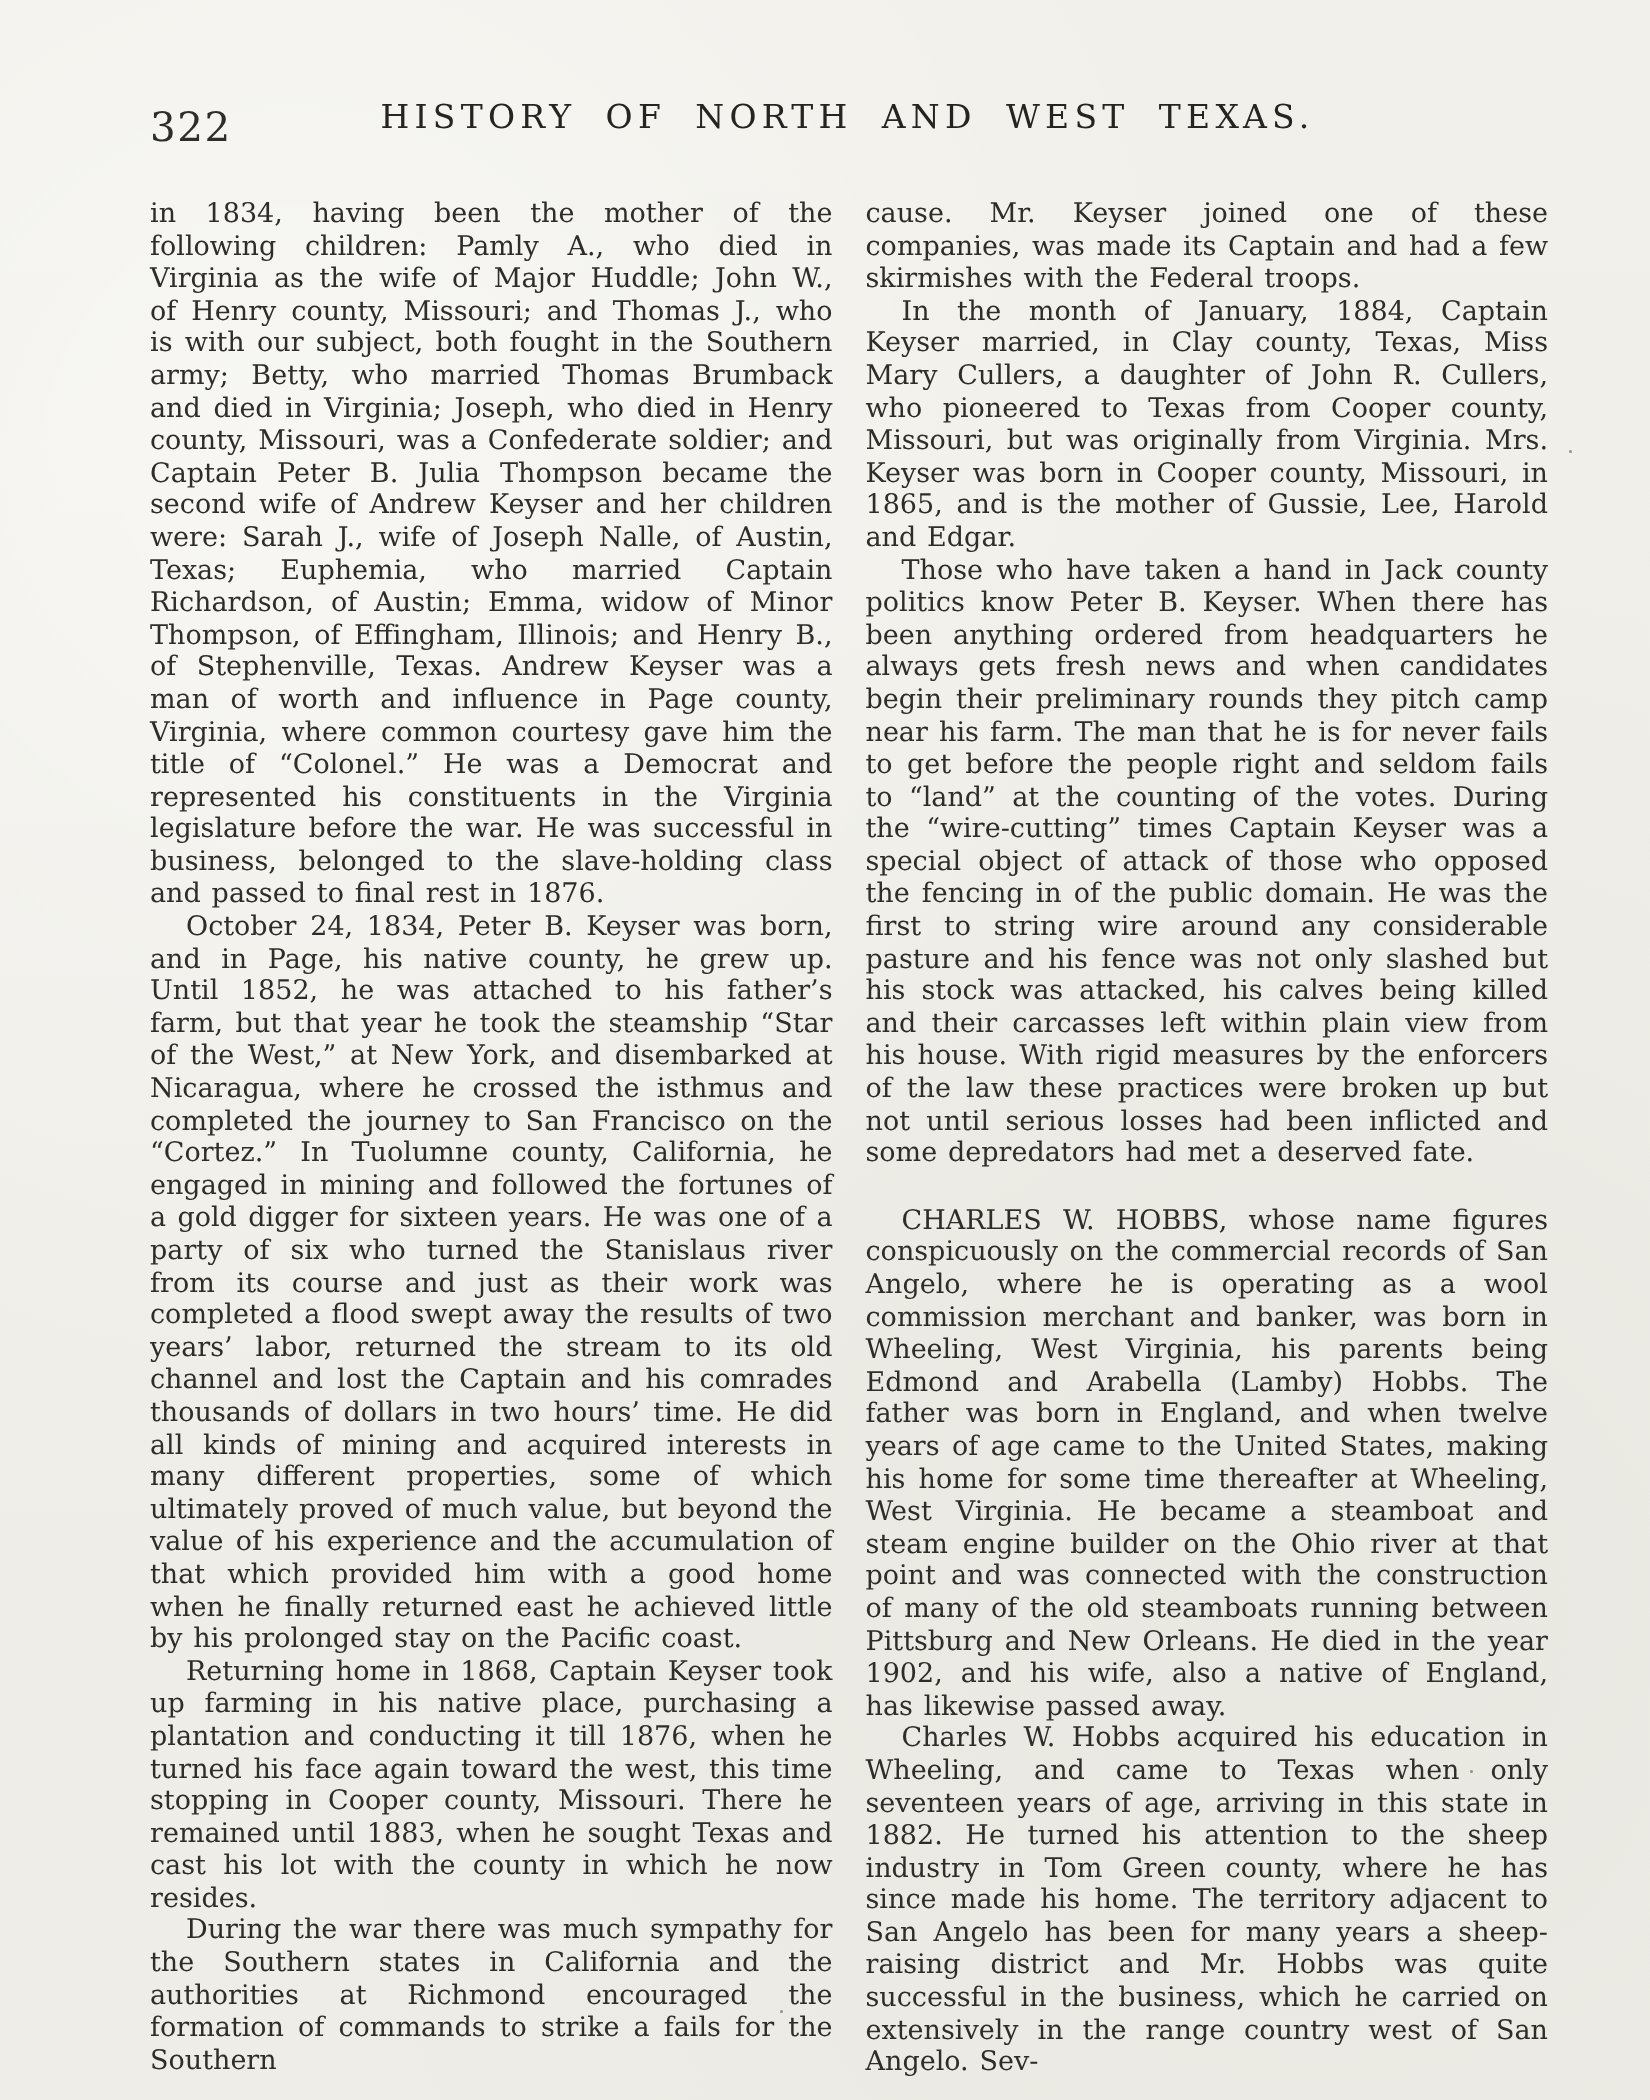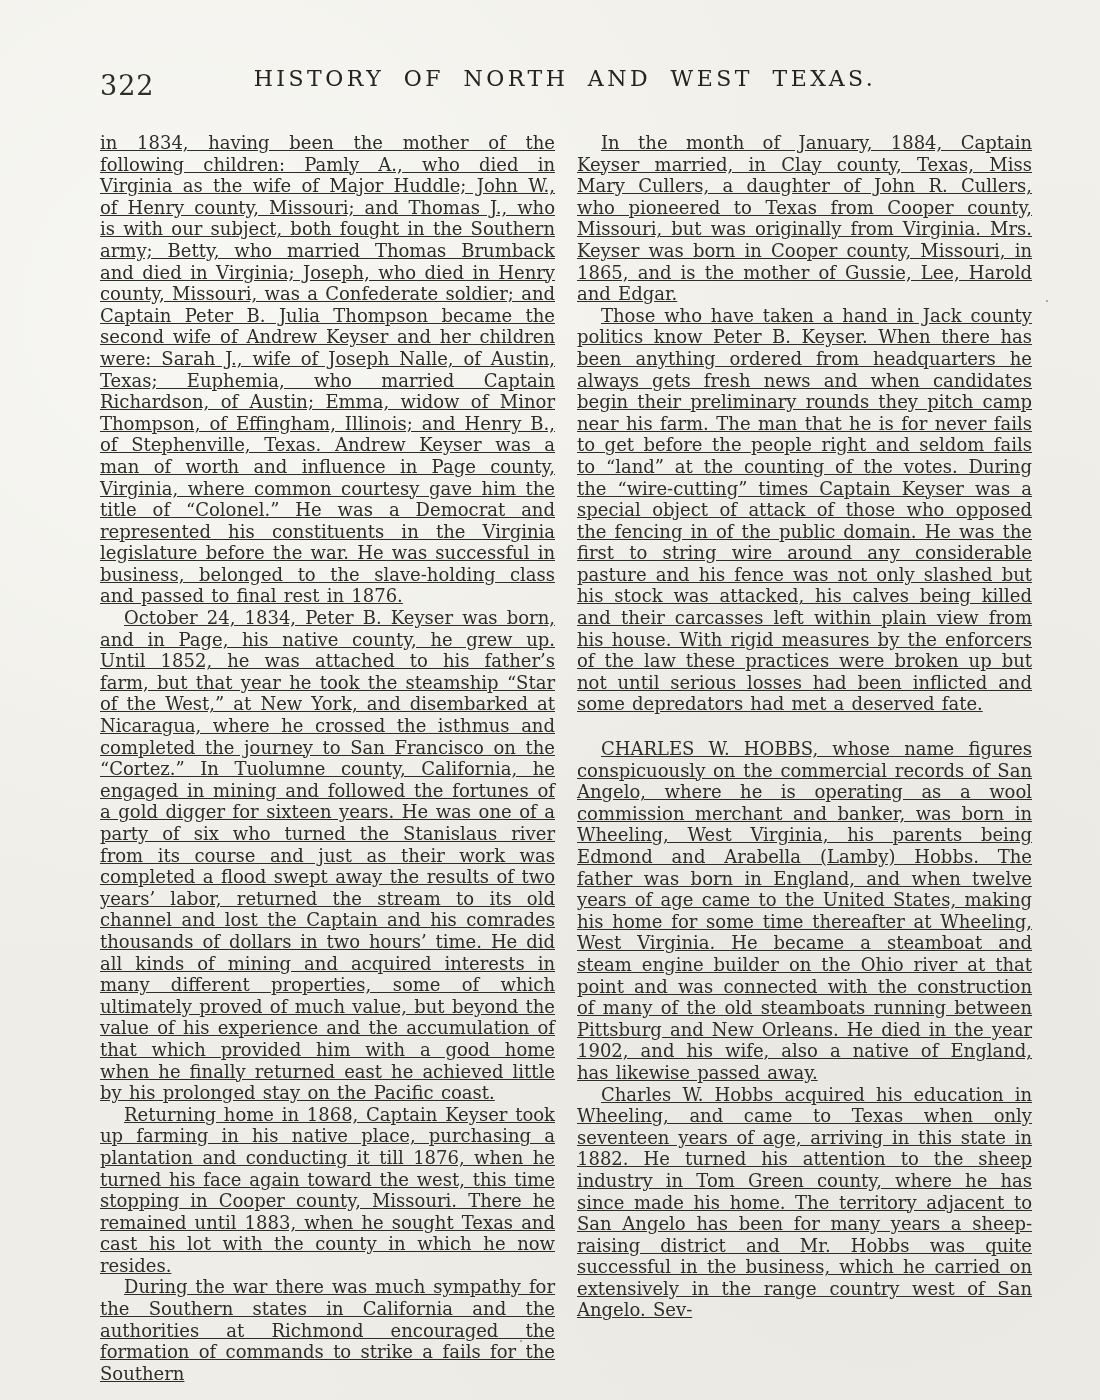--- a/index.html
+++ b/index.html
@@ -43,21 +43,20 @@
     font-size: 22px;
     letter-spacing: 3.5px;
     word-spacing: 9px;
     font-weight: 500;
     color: #262420;
   }
   .columns {
     display: flex;
     gap: 22px;
     margin: 26px 68px 0 100px;
-    text-decoration: underline;
   }
   .column {
     flex: 1 1 0;
     font-size: 18px;
     line-height: 21.6px;
     text-align: justify;
     word-spacing: 1.5px;
     color: #2f2d28;
   }
   .column p {
@@ -90,20 +89,21 @@
   </div>
 
   <div class="columns">
     <div class="column">
         <p class="">in 1834, having been the mother of the following children:  Pamly A., who died in Virginia as the wife of Major Huddle; John W., of Henry county, Missouri; and Thomas J., who is with our subject, both fought in the Southern army; Betty, who married Thomas Brumback and died in Virginia; Joseph, who died in Henry county, Missouri, was a Confederate soldier; and Captain Peter B.  Julia Thompson became the second wife of Andrew Keyser and her children were: Sarah J., wife of Joseph Nalle, of Austin, Texas; Euphemia, who married Captain Richardson, of Austin; Emma, widow of Minor Thompson, of Effingham, Illinois; and Henry B., of Stephenville, Texas.  Andrew Keyser was a man of worth and influence in Page county, Virginia, where common courtesy gave him the title of “Colonel.”  He was a Democrat and represented his constituents in the Virginia legislature before the war.  He was successful in business, belonged to the slave-holding class and passed to final rest in 1876.</p>
         <p class="indent">October 24, 1834, Peter B. Keyser was born, and in Page, his native county, he grew up.  Until 1852, he was attached to his father’s farm, but that year he took the steamship “Star of the West,” at New York, and disembarked at Nicaragua, where he crossed the isthmus and completed the journey to San Francisco on the “Cortez.”  In Tuolumne county, California, he engaged in mining and followed the fortunes of a gold digger for sixteen years.  He was one of a party of six who turned the Stanislaus river from its course and just as their work was completed a flood swept away the results of two years’ labor, returned the stream to its old channel and lost the Captain and his comrades thousands of dollars in two hours’ time.  He did all kinds of mining and acquired interests in many different properties, some of which ultimately proved of much value, but beyond the value of his experience and the accumulation of that which provided him with a good home when he finally returned east he achieved little by his prolonged stay on the Pacific coast.</p>
         <p class="indent">Returning home in 1868, Captain Keyser took up farming in his native place, purchasing a plantation and conducting it till 1876, when he turned his face again toward the west, this time stopping in Cooper county, Missouri.  There he remained until 1883, when he sought Texas and cast his lot with the county in which he now resides.</p>
         <p class="indent">During the war there was much sympathy for the Southern states in California and the authorities at Richmond encouraged the formation of commands to strike a fails for the Southern</p>
       </div>
     <div class="column">
+        <p class="">cause.  Mr. Keyser joined one of these companies, was made its Captain and had a few skirmishes with the Federal troops.</p>
         <p class="indent">In the month of January, 1884, Captain Keyser married, in Clay county, Texas, Miss Mary Cullers, a daughter of John R. Cullers, who pioneered to Texas from Cooper county, Missouri, but was originally from Virginia.  Mrs. Keyser was born in Cooper county, Missouri, in 1865, and is the mother of Gussie, Lee, Harold and Edgar.</p>
         <p class="indent">Those who have taken a hand in Jack county politics know Peter B. Keyser.  When there has been anything ordered from headquarters he always gets fresh news and when candidates begin their preliminary rounds they pitch camp near his farm.  The man that he is for never fails to get before the people right and seldom fails to “land” at the counting of the votes.  During the “wire-cutting” times Captain Keyser was a special object of attack of those who opposed the fencing in of the public domain.  He was the first to string wire around any considerable pasture and his fence was not only slashed but his stock was attacked, his calves being killed and their carcasses left within plain view from his house.  With rigid measures by the enforcers of the law these practices were broken up but not until serious losses had been inflicted and some depredators had met a deserved fate.</p>
         <p class="indent space-before">CHARLES W. HOBBS, whose name figures conspicuously on the commercial records of San Angelo, where he is operating as a wool commission merchant and banker, was born in Wheeling, West Virginia, his parents being Edmond and Arabella (Lamby) Hobbs.  The father was born in England, and when twelve years of age came to the United States, making his home for some time thereafter at Wheeling, West Virginia.  He became a steamboat and steam engine builder on the Ohio river at that point and was connected with the construction of many of the old steamboats running between Pittsburg and New Orleans.  He died in the year 1902, and his wife, also a native of England, has likewise passed away.</p>
         <p class="indent">Charles W. Hobbs acquired his education in Wheeling, and came to Texas when only seventeen years of age, arriving in this state in 1882.  He turned his attention to the sheep industry in Tom Green county, where he has since made his home.  The territory adjacent to San Angelo has been for many years a sheep-raising district and Mr. Hobbs was quite successful in the business, which he carried on extensively in the range country west of San Angelo.  Sev-</p>
       </div>
   </div>
 
   <span class="speck" style="left:140px; top:620px;"></span>
   <span class="speck" style="left:1046px; top:300px;"></span>
   <span class="speck" style="left:520px; top:1340px;"></span>

